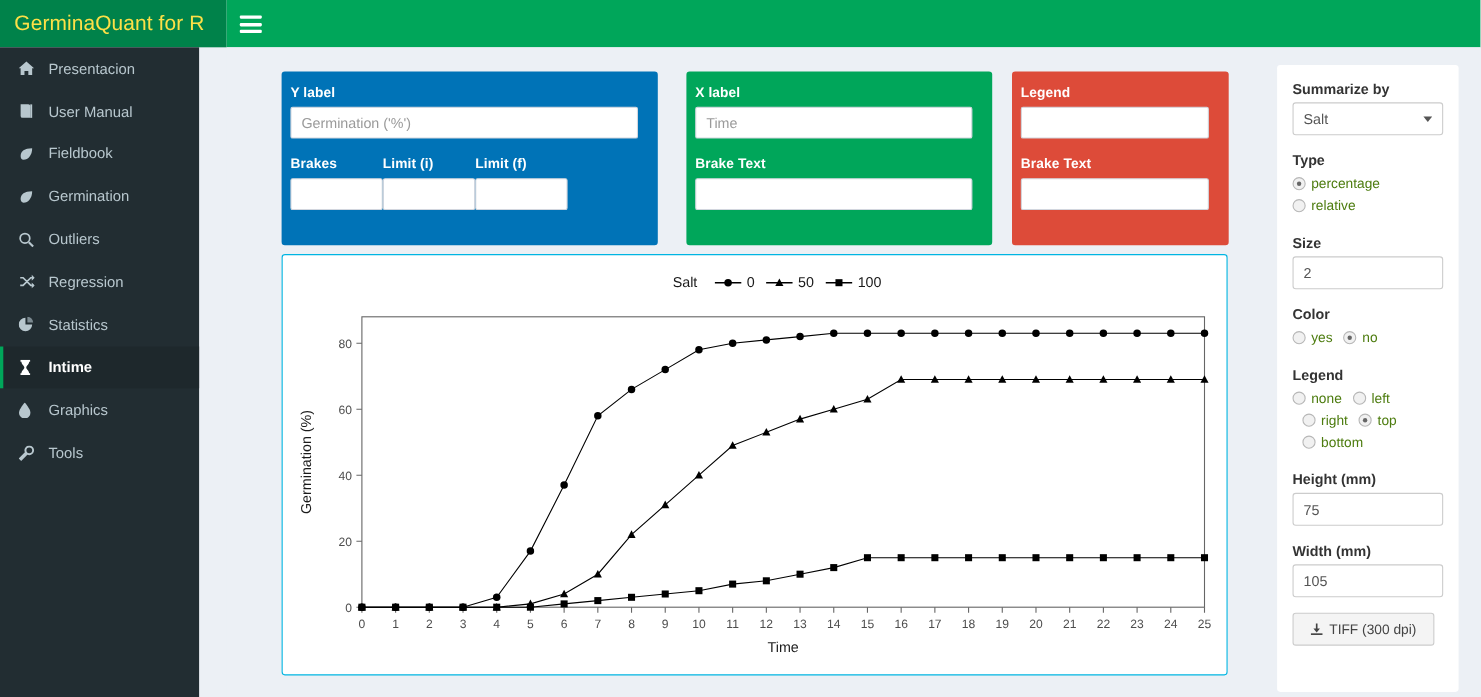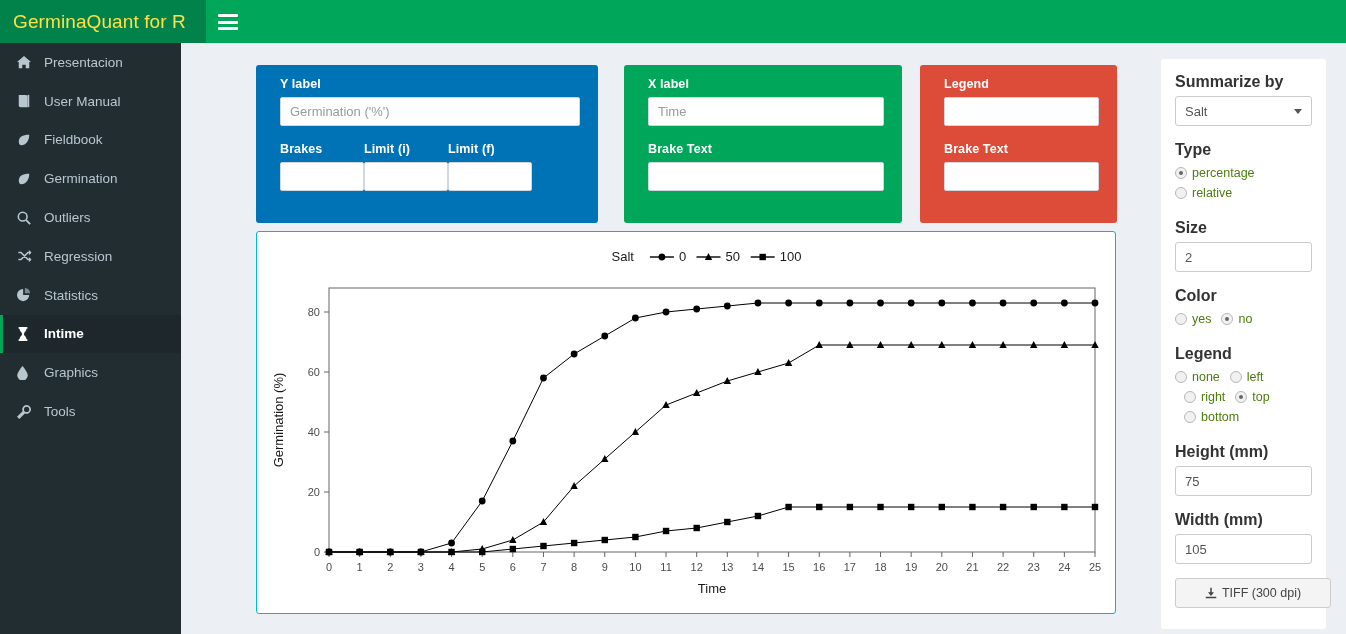--- a/index.html
+++ b/index.html
@@ -87,21 +87,21 @@
 
   
   .panel-row {
     position: absolute; left: 50px; top: 22px;
     width: 907px; height: 158px;
   }
   .panel {
     position: absolute;
     top: 0;
     border-radius: 3px;
-    padding: 12px 18px 14px 24px;
+    padding: 12px 18px 14px 8px;
     color: #fff;
   }
   .panel-blue  { left: 0;     width: 342px; height: 158px; background: #0073b7; }
   .panel-green { left: 368px; width: 278px; height: 158px; background: #00a65a; }
   .panel-red   { left: 664px; width: 197px; height: 158px; background: #dd4b39; }
 
   .panel h4 {
     margin: 0 0 6px 0;
     font-size: 12.5px;
     font-weight: bold;
@@ -139,21 +139,21 @@
 
   
   .options {
     position: absolute; left: 955px; top: 16px;
     width: 165px; height: 570px;
     background: #ffffff;
     border-radius: 3px;
     padding: 14px 14px 10px 14px;
   }
   .opt-label {
-    font-size: 16px; font-weight: bold; color: #333;
+    font-size: 13px; font-weight: bold; color: #333;
     margin: 0 0 5px 0;
   }
   .opt-label.sp { margin-top: 15px; }
   .select-wrap { position: relative; }
   .sel {
     width: 137px; height: 30px;
     border: 1px solid #ccc; border-radius: 3px;
     background: #fff;
     padding: 4px 24px 4px 9px;
     font-family: "Liberation Sans", sans-serif;
@@ -195,21 +195,21 @@
   }
   .dot.on::after {
     content: ""; position: absolute;
     left: 3px; top: 3px; width: 4px; height: 4px;
     border-radius: 50%; background: #666;
   }
   .radios.stack { display: block; }
   .radios.indent { padding-left: 9px; }
   .btn-tiff {
     margin-top: 14px;
-    width: 156px; height: 30px;
+    width: 129px; height: 30px;
     border: 1px solid #ccc; border-radius: 3px;
     background: #f4f4f4;
     color: #444; font-size: 12.5px;
     font-family: "Liberation Sans", sans-serif;
     display: inline-flex; align-items: center; justify-content: center;
     cursor: pointer;
   }
   .btn-tiff svg { margin-right: 5px; }
 </style>
 </head>

